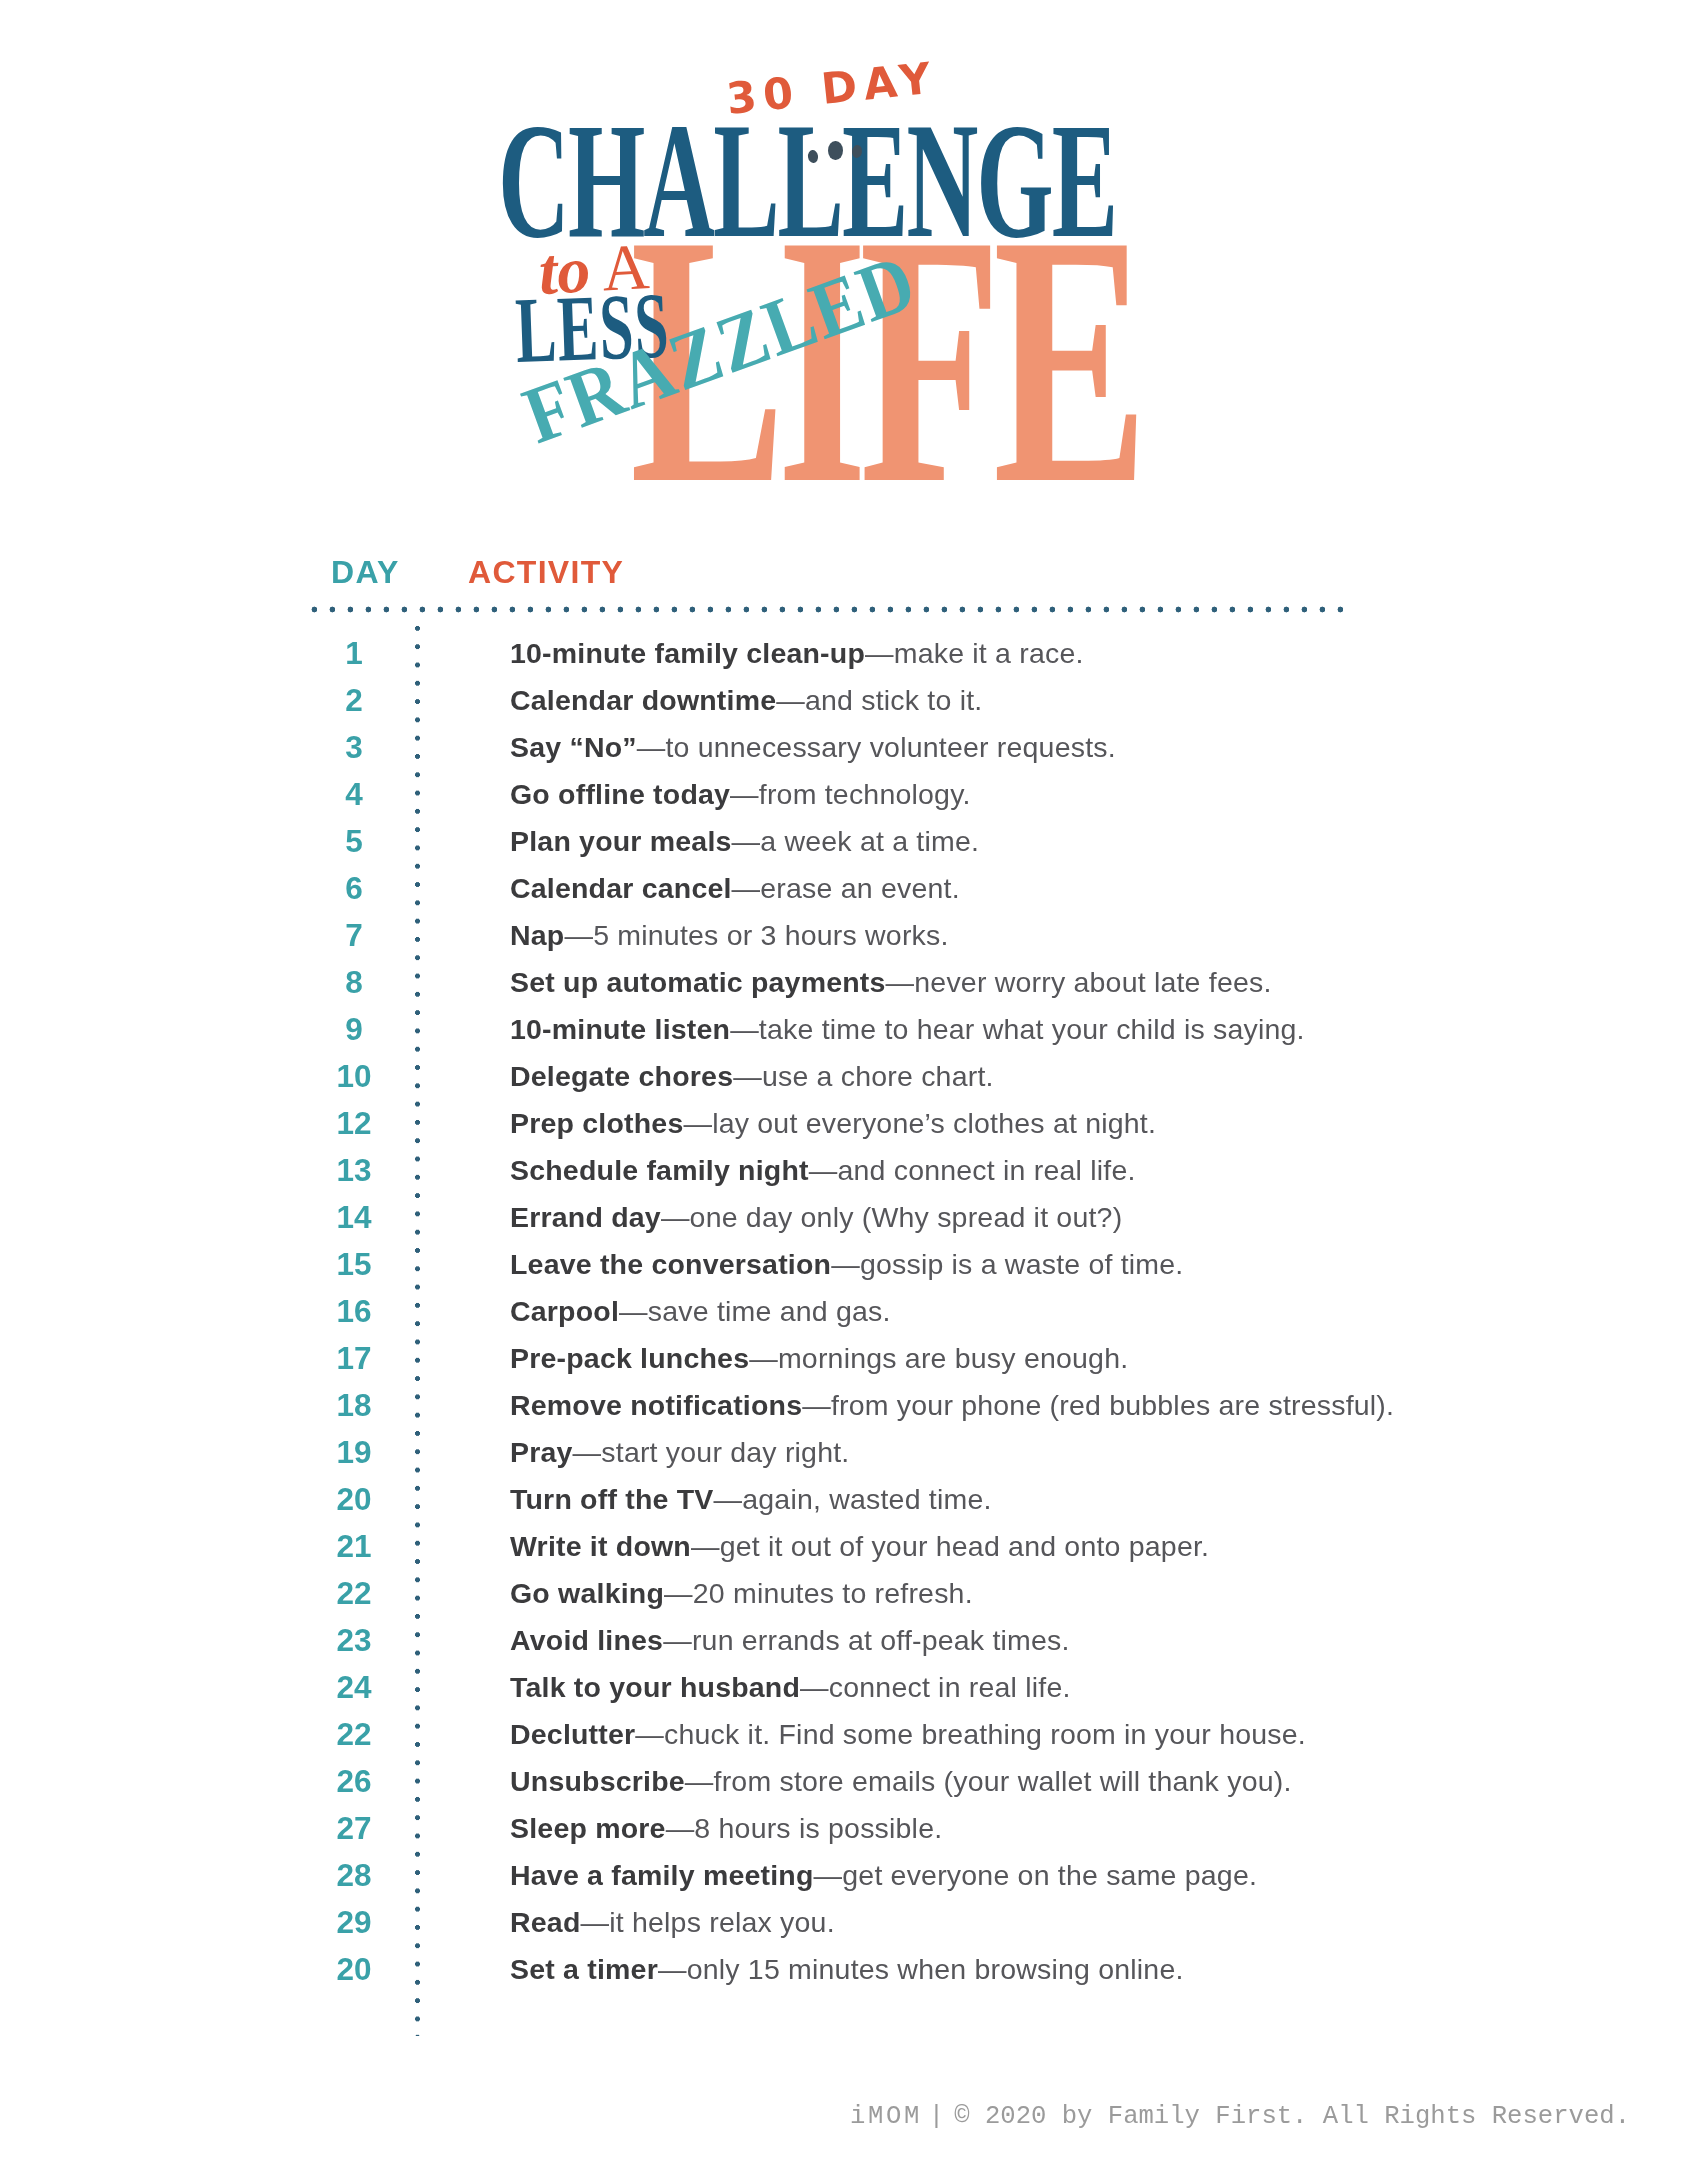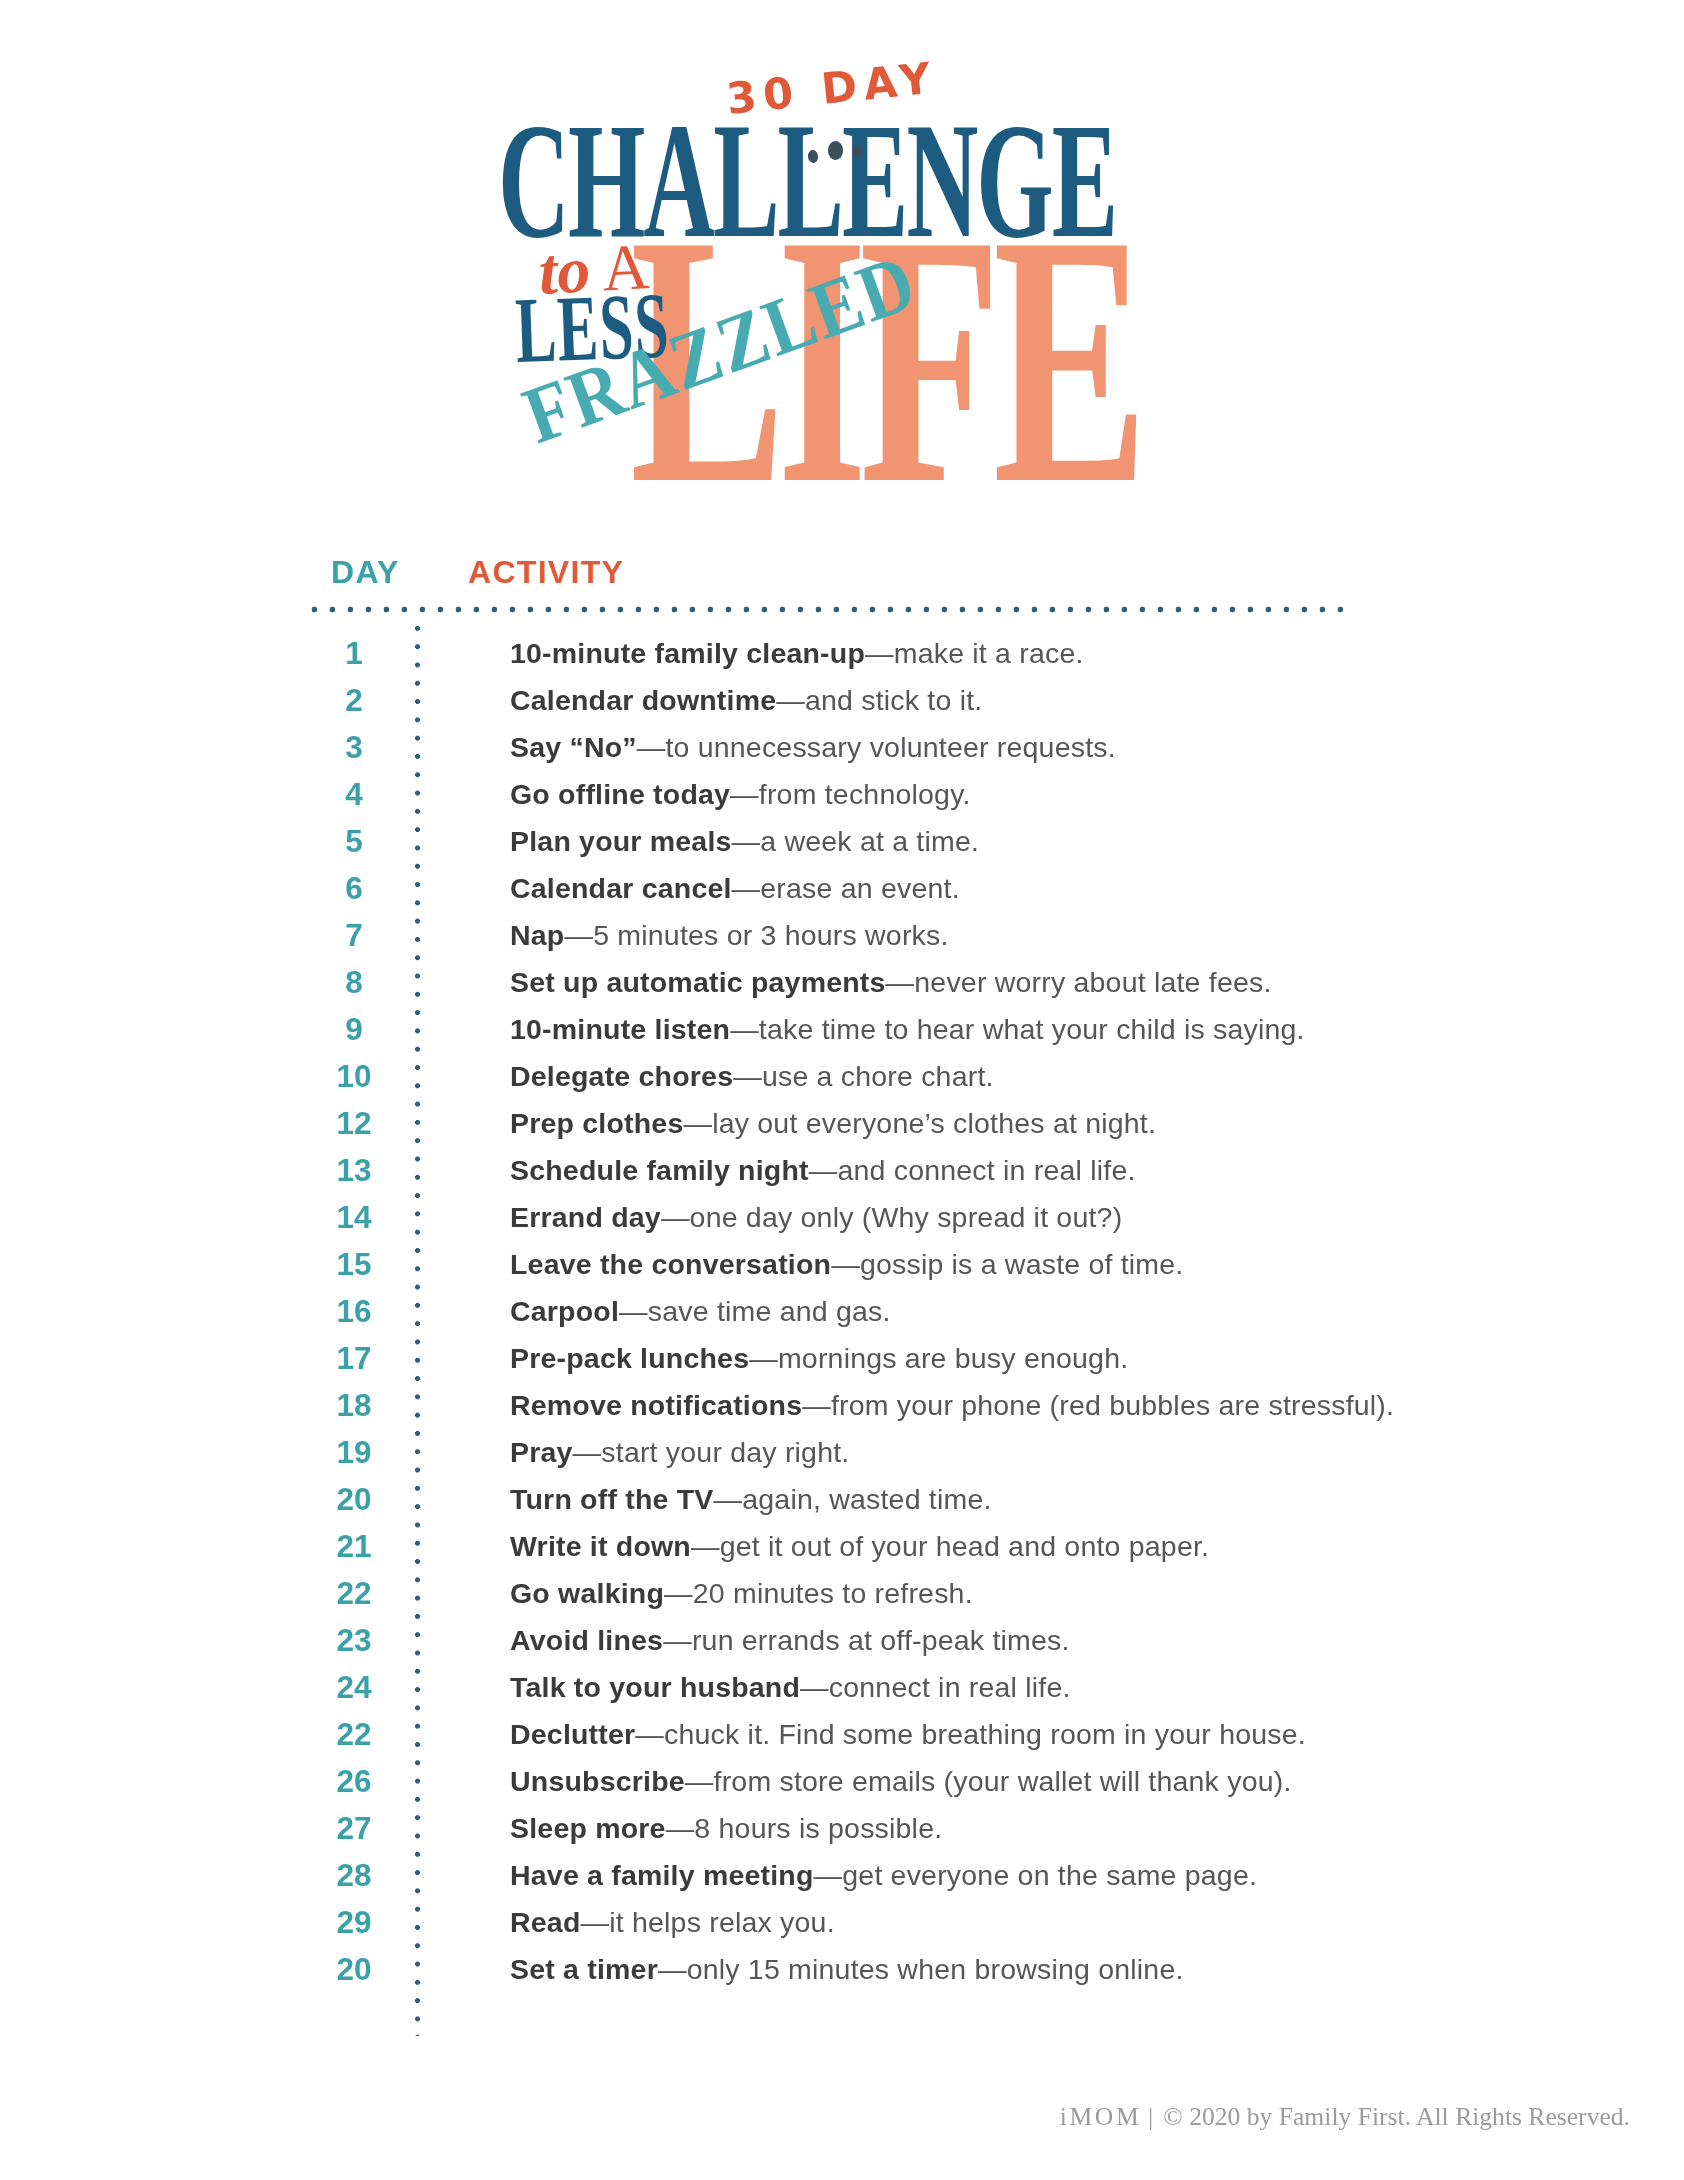--- a/index.html
+++ b/index.html
@@ -86,21 +86,21 @@
   .day-num{
     width:128px;margin-left:290px;text-align:center;
     font-weight:bold;font-size:31.5px;color:var(--teal);
   }
   .act{margin-left:53px;font-size:28.5px;color:var(--ink);letter-spacing:0.2px;}
   .act .lead{color:var(--ink-bold);font-weight:700;margin-left:39px;}
 
   
   .footer{
     position:absolute;top:2102px;right:55px;
-    font-family:Liberation Serif, serif;font-size:25.6px;color:var(--footer-gray);
+    font-family:Liberation Mono, monospace;font-size:25.6px;color:var(--footer-gray);
   }
   .footer .brand{letter-spacing:2.6px;}
   .footer .sep{margin:0 10.2px 0 6.8px;}
 </style>
 </head>
 <body>
 
 <div class="page">
 
   <div class="logo">

